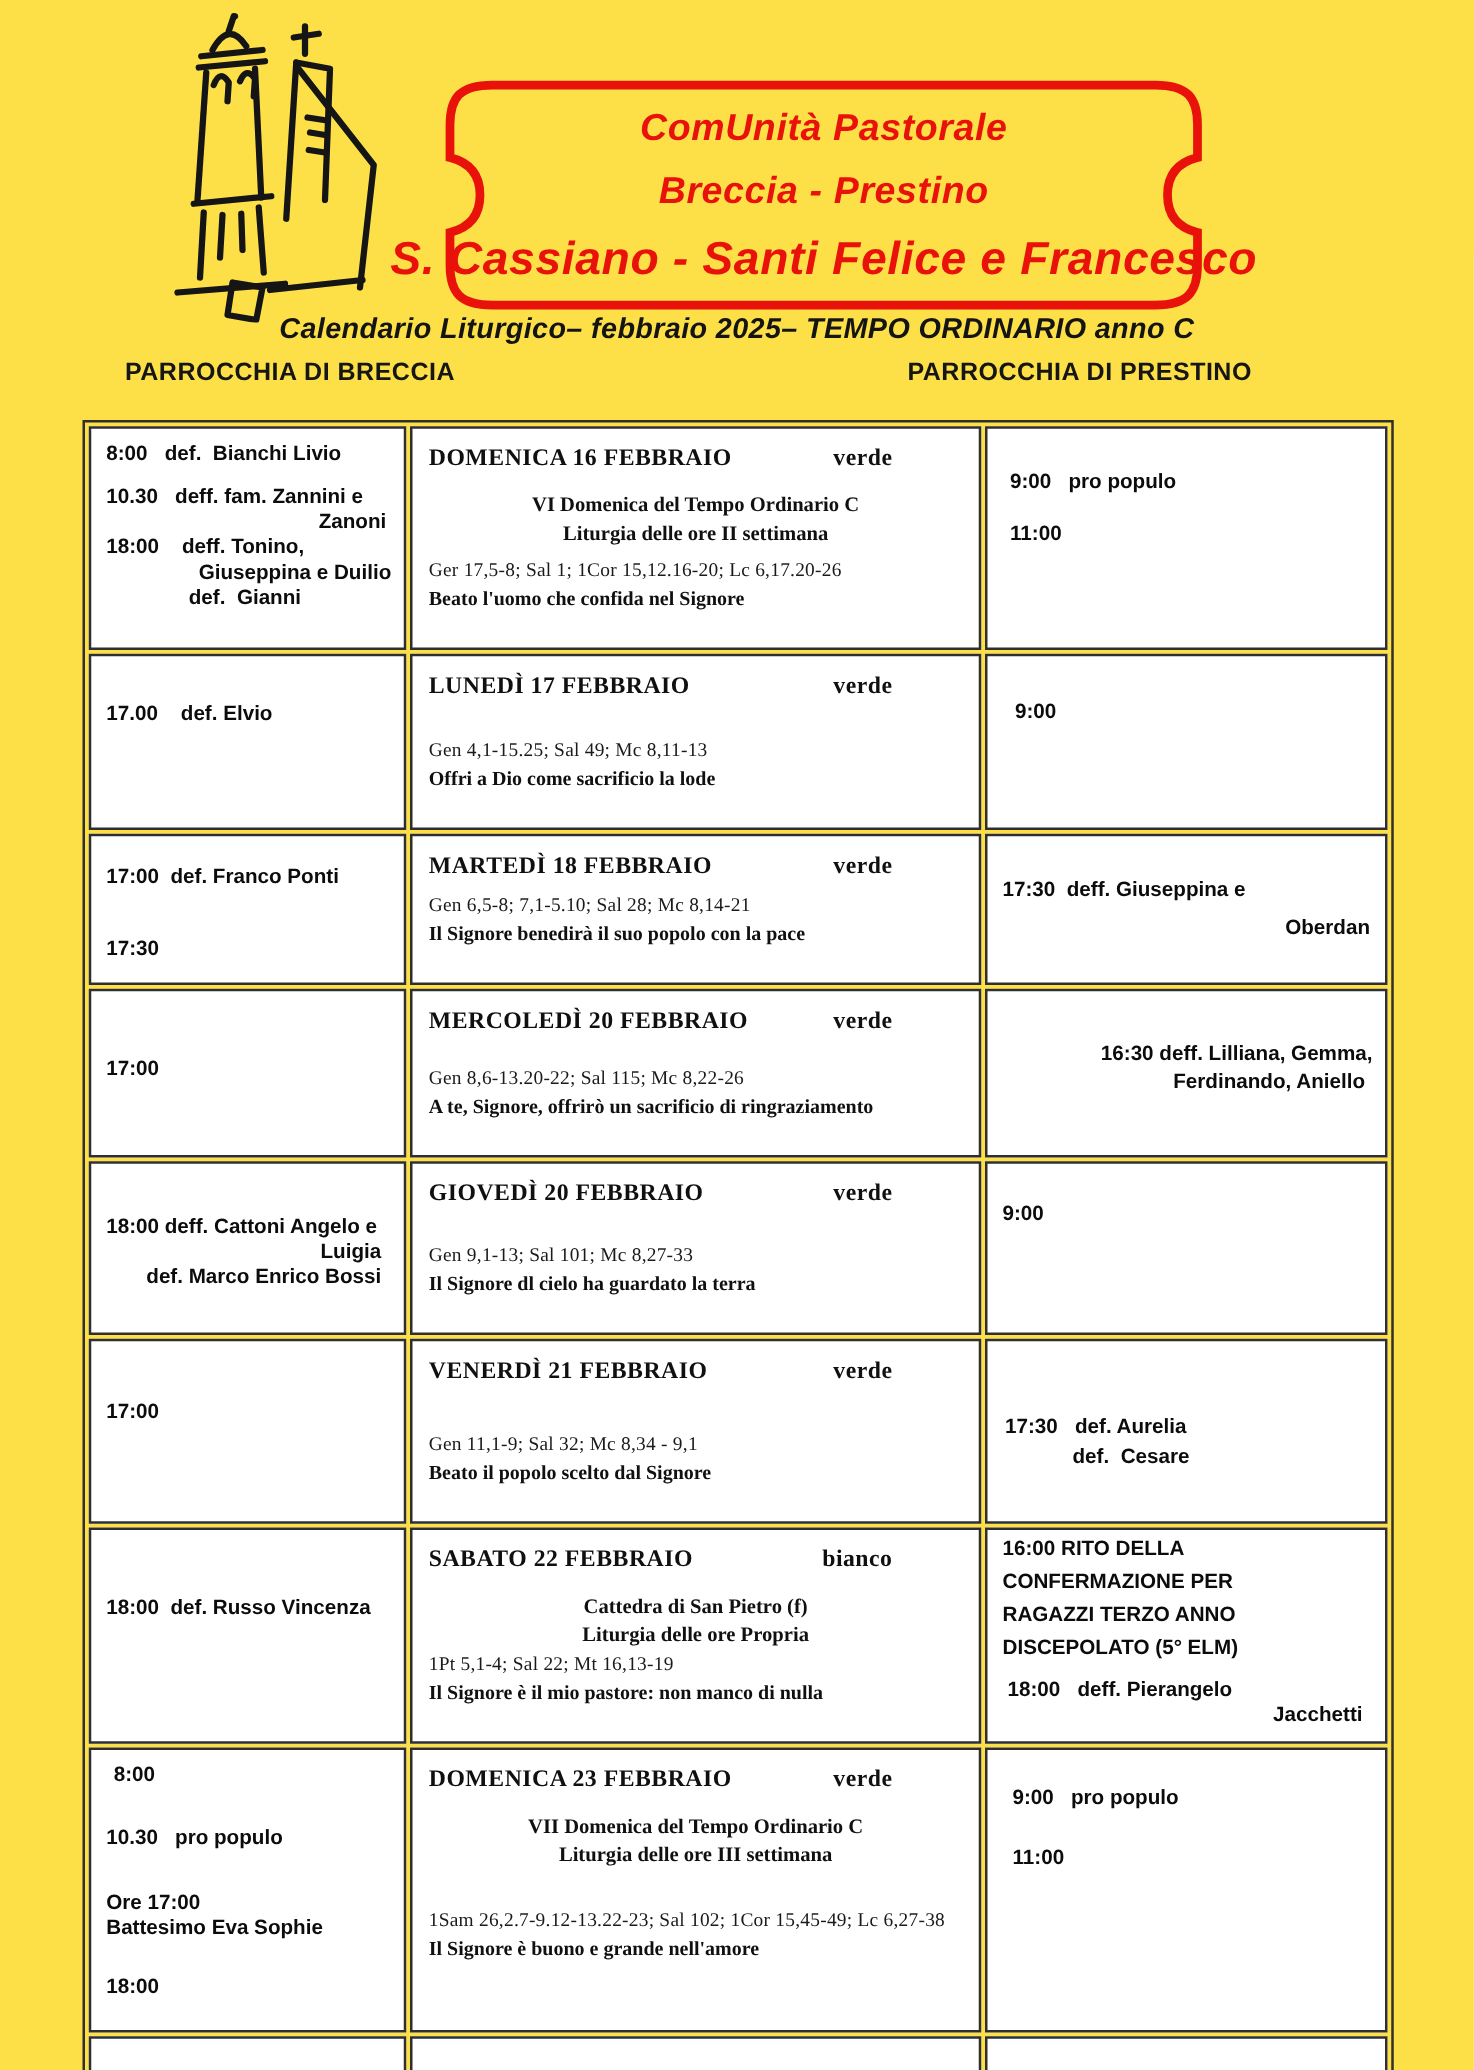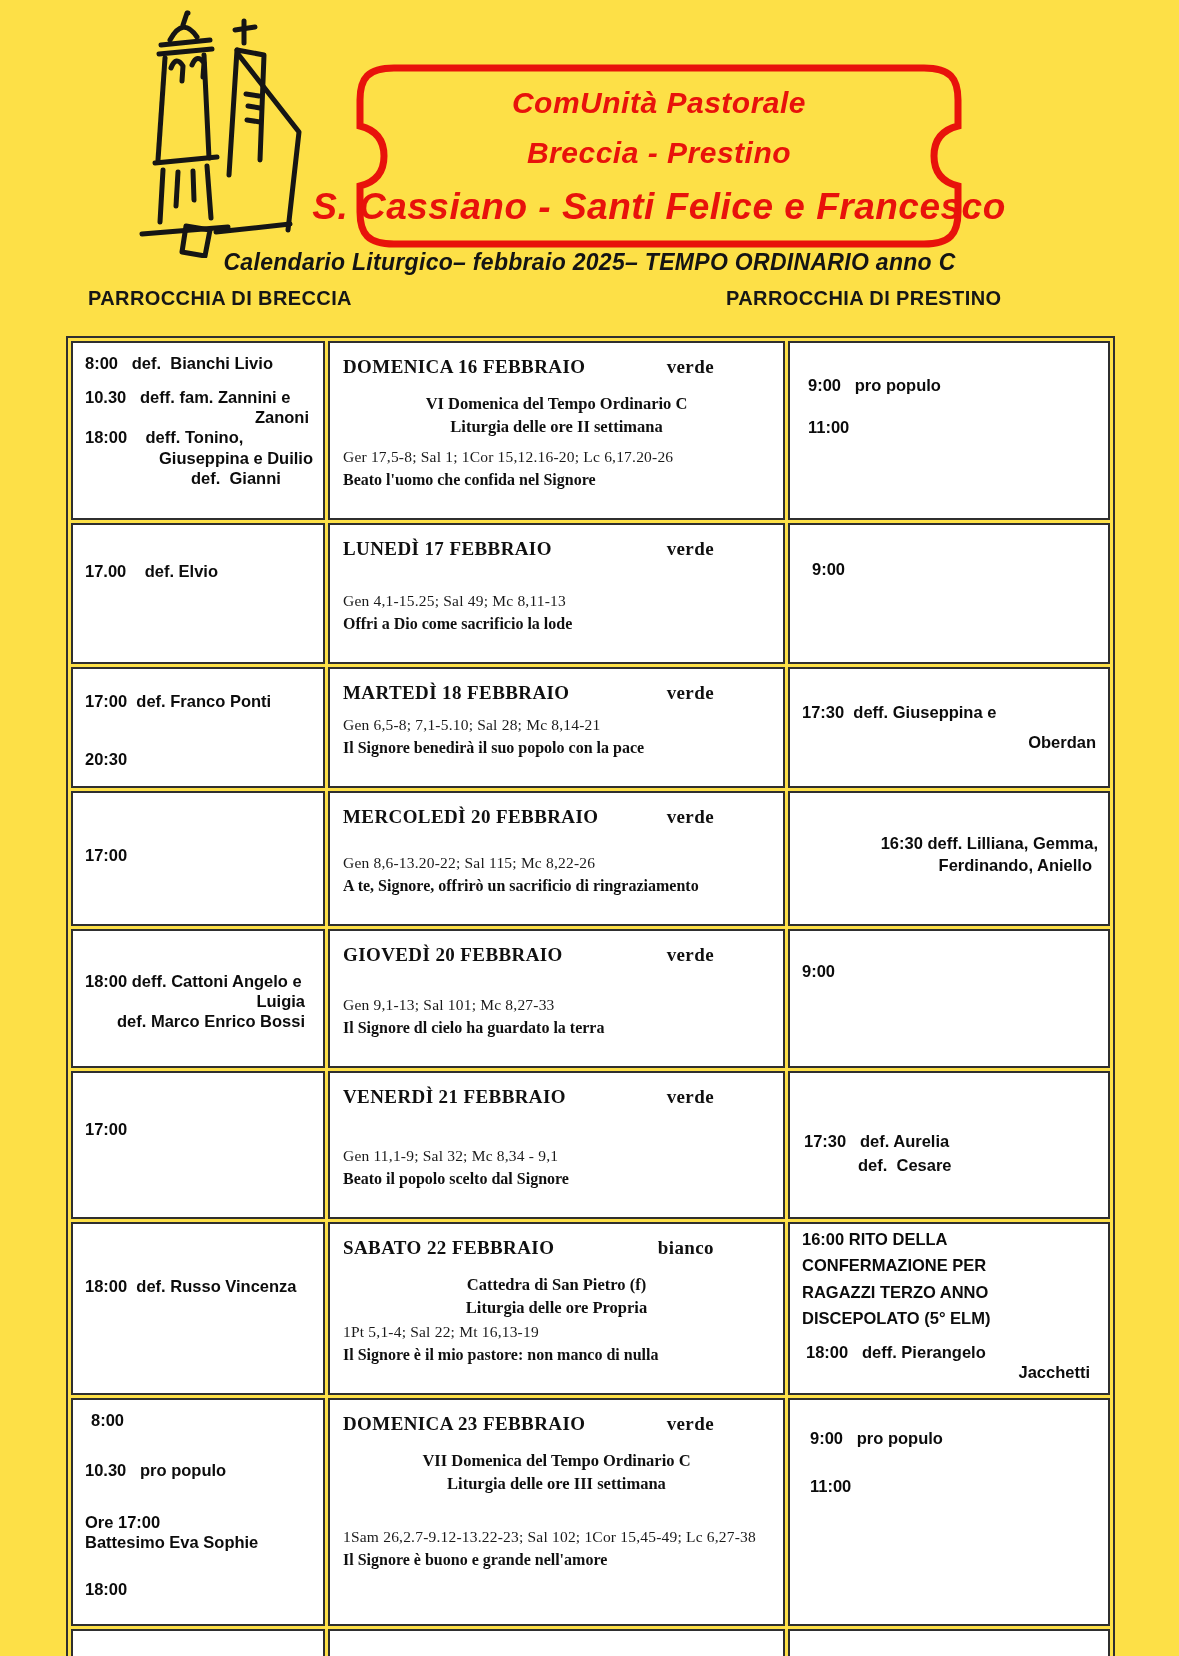--- a/index.html
+++ b/index.html
@@ -11,21 +11,21 @@
   .plaque{position:absolute;left:348px;top:62px;width:622px;height:188px;}
   .plaque svg.frame{position:absolute;left:0;top:0;width:100%;height:100%;}
   .plaque .titles{position:absolute;left:24px;right:24px;top:16px;bottom:14px;
       display:flex;flex-direction:column;justify-content:space-around;align-items:center;}
   .title-line{font:italic 700 30px "Liberation Sans",sans-serif;color:#e8120b;
       white-space:nowrap;letter-spacing:0.5px;}
   .subtitle{position:absolute;left:0;top:249px;width:100%;text-align:center;
       font:italic 700 23px "Liberation Sans",sans-serif;letter-spacing:0.3px;color:#141414;}
   .parish{position:absolute;top:287px;font:700 20px "Liberation Sans",sans-serif;
       letter-spacing:0.4px;color:#161616;white-space:nowrap;}
-  .parish.left{left:88px;}
+  .parish.left{left:100px;}
   .parish.right{left:726px;}
 
   
   table.cal{position:absolute;left:66px;top:336px;table-layout:fixed;
       border-collapse:separate;border-spacing:3px;border:2px solid #2f2f2f;width:1049px;}
   table.cal td{border:2px solid #2f2f2f;vertical-align:top;background:#fff;box-sizing:border-box;}
   td.side{padding:8px 10px 8px 12px;}
   .ln{font:700 16.5px "Liberation Sans",sans-serif;line-height:1.22;white-space:pre-wrap;color:#0c0c0c;}
   .center-cell{display:flex;flex-direction:column;padding:12px 12px 8px 12px;box-sizing:border-box;}
   .day-line{display:flex;justify-content:space-between;align-items:baseline;
@@ -94,21 +94,21 @@
       </colgroup>
 
     <tbody>
         <tr style="height:179px">
       <td class="side">
         <div class="ln" style="margin-top:2px">8:00   def.  Bianchi Livio</div>
         <div class="ln" style="margin-top:14px">10.30   deff. fam. Zannini e</div>
         <div class="ln" style="text-align:right;padding-right:4px">Zanoni</div>
         <div class="ln" style="">18:00    deff. Tonino,</div>
         <div class="ln" style="text-align:right">Giuseppina e Duilio</div>
-        <div class="ln" style="margin-left:106px">def.  Gianni</div>
+        <div class="ln" style="margin-left:66px">def.  Gianni</div>
       </td>
       <td>
         <div class="center-cell" style="min-height:155px">
           <div class="day-line">
                 <span>DOMENICA 16 FEBBRAIO</span>
                 <span class="color-word">verde</span>
               </div>
           <div class="feast">VI Domenica del Tempo Ordinario C</div>
           <div class="feast" style="margin-top:0">Liturgia delle ore II settimana</div>
           <div class="readings">
@@ -140,21 +140,21 @@
         </div>
       </td>
       <td class="side">
         <div class="ln" style="margin-top:26px;margin-left:10px">9:00</div>
       </td>
     </tr>
 
     <tr style="height:121px">
       <td class="side">
         <div class="ln" style="margin-top:14px">17:00  def. Franco Ponti</div>
-        <div class="ln" style="margin-top:38px">20:30</div>
+        <div class="ln" style="margin-top:38px">17:30</div>
       </td>
       <td>
         <div class="center-cell" style="min-height:97px">
           <div class="day-line">
                 <span>MARTEDÌ 18 FEBBRAIO</span>
                 <span class="color-word">verde</span>
               </div>
           <div class="readings">
                 <div class="scripture">Gen 6,5-8; 7,1-5.10; Sal 28; Mc 8,14-21</div>
           <div class="response">Il Signore benedirà il suo popolo con la pace</div>

